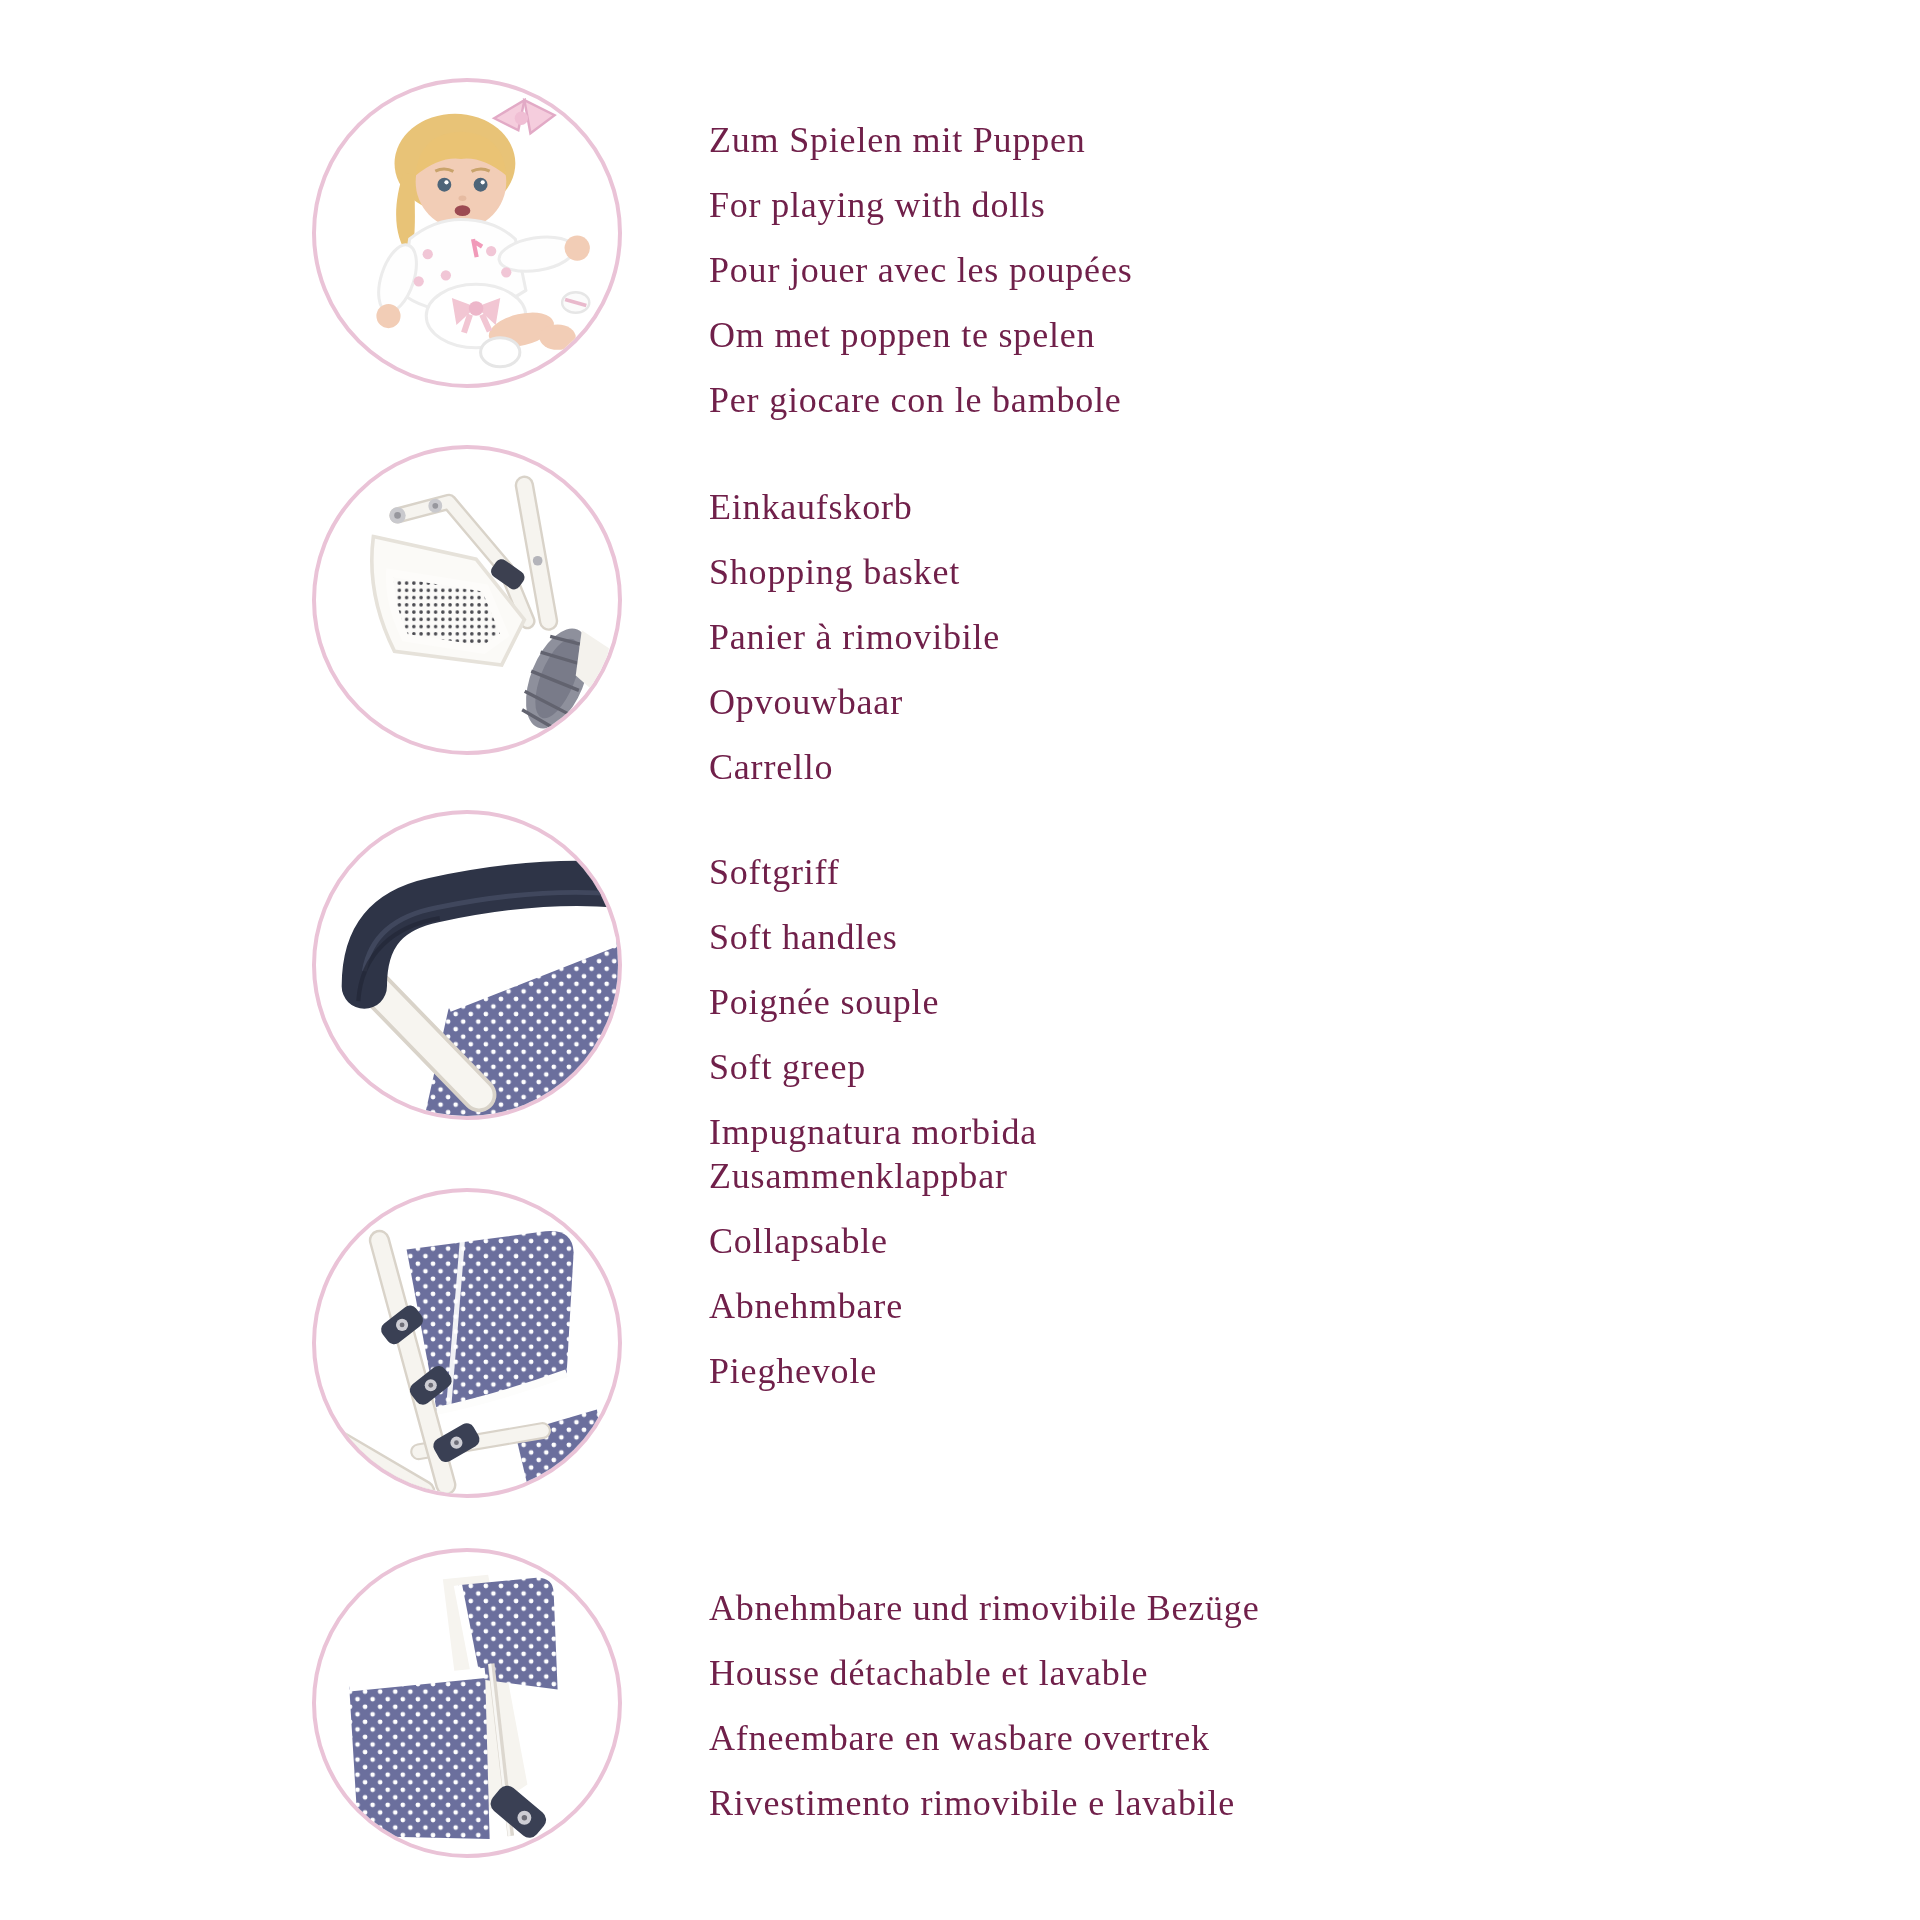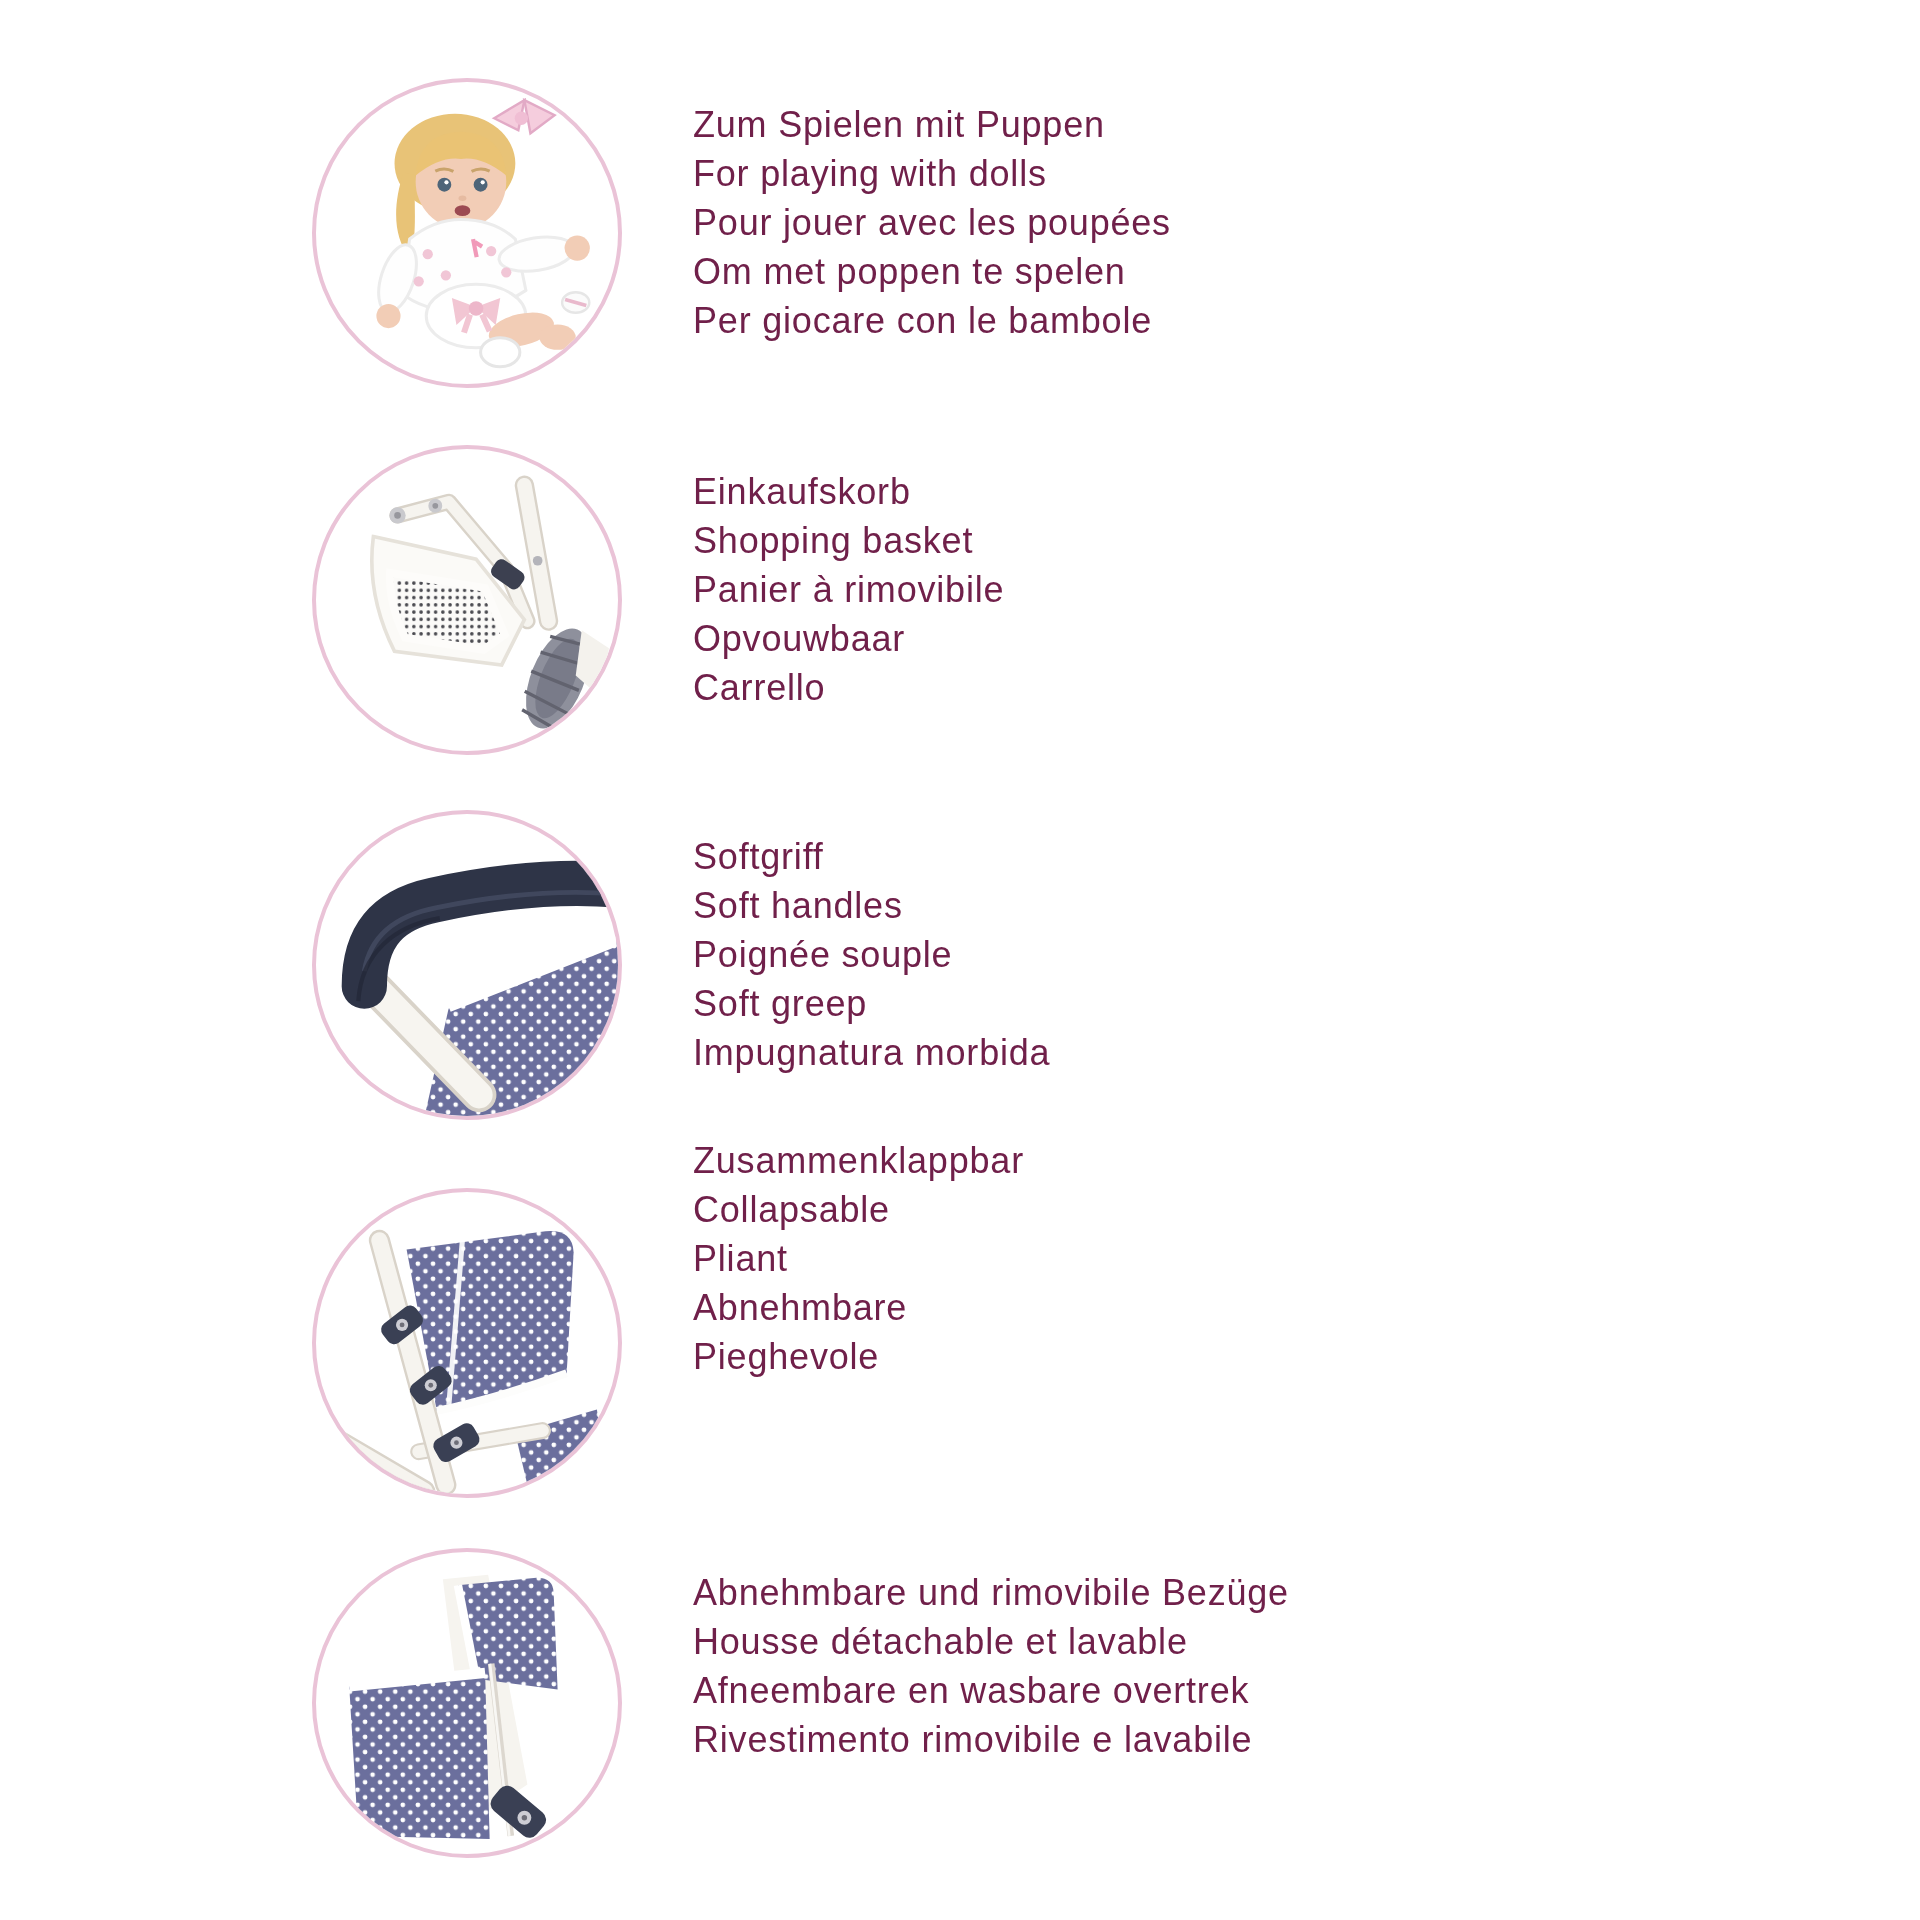--- a/index.html
+++ b/index.html
@@ -18,21 +18,21 @@
     border:4px solid var(--ring-color,#eac3d7);
     border-radius:50%;overflow:hidden;background:#ffffff;
   }
   .photo-circle svg{display:block;width:100%;height:100%;}
   .text-block{
     position:absolute;left:693px;margin:0;
     color:var(--text-color,#70204a);
     font-size:36px;line-height:49px;letter-spacing:0.8px;
     font-weight:500;
   }
-  .text-block p{margin:0;white-space:nowrap;}
+  .text-block p{margin:16px;white-space:nowrap;font-family:Liberation Serif, serif;}
   
   #circle-1{top:78px}   #text-1{top:100px}
   #circle-2{top:445px}  #text-2{top:467px}
   #circle-3{top:810px}  #text-3{top:832px}
   #circle-4{top:1188px} #text-4{top:1136px}
   #circle-5{top:1548px} #text-5{top:1568px}
 </style>
 </head>
 <body>
 
@@ -181,21 +181,20 @@
     <g transform="rotate(-30 46.5 83)">
         <rect x="39" y="78.8" width="15" height="8.4" rx="2.6" fill="#3a4054"></rect>
       </g>
     <circle cx="46.5" cy="83" r="2" fill="#cdcdd4"></circle>
       <circle cx="46.5" cy="83" r="0.8" fill="#6e6e78"></circle>
   </svg>
 </div>
 <div class="text-block" id="text-4">
   <p>Zusammenklappbar</p>
   <p>Collapsable</p>
-  <p>Pliant</p>
   <p>Abnehmbare</p>
   <p>Pieghevole</p>
 </div>
 
 <div class="photo-circle" id="circle-5">
   <svg viewBox="0 0 100 100" preserveAspectRatio="xMidYMid slice">
     <polygon points="42,9 57,7.5 70,77 52,89" fill="#f6f4ef"></polygon>
     <path d="M47,11 L73,8.5 Q78.5,8.3 78.7,13.5 L80,45.5 L53,42 Z" fill="url(#pat-dots)"></path>
     <path d="M47,11 L53,42" stroke="#ffffff" stroke-width="2.8"></path>
     <path d="M11,44.5 L56,40 L57.5,95 L14,94 Z" fill="url(#pat-dots)"></path>

